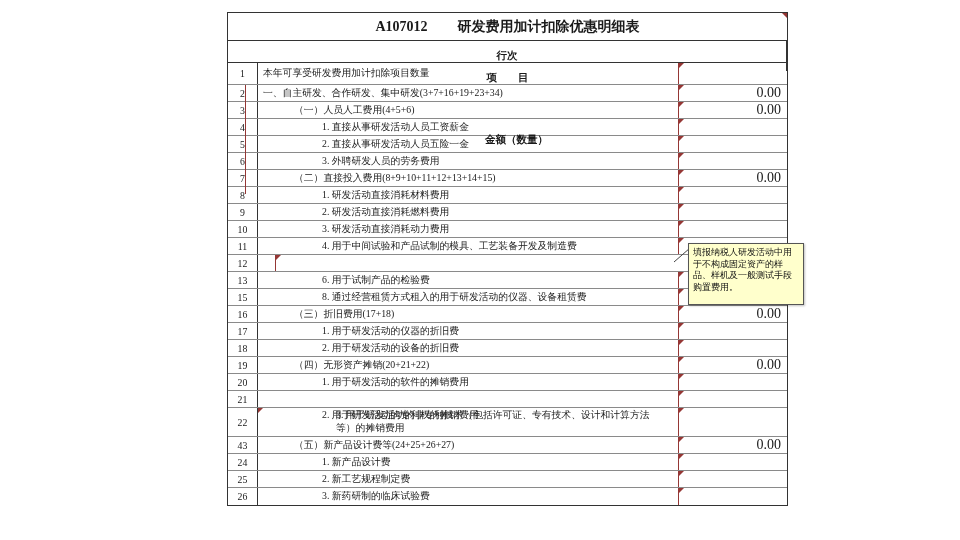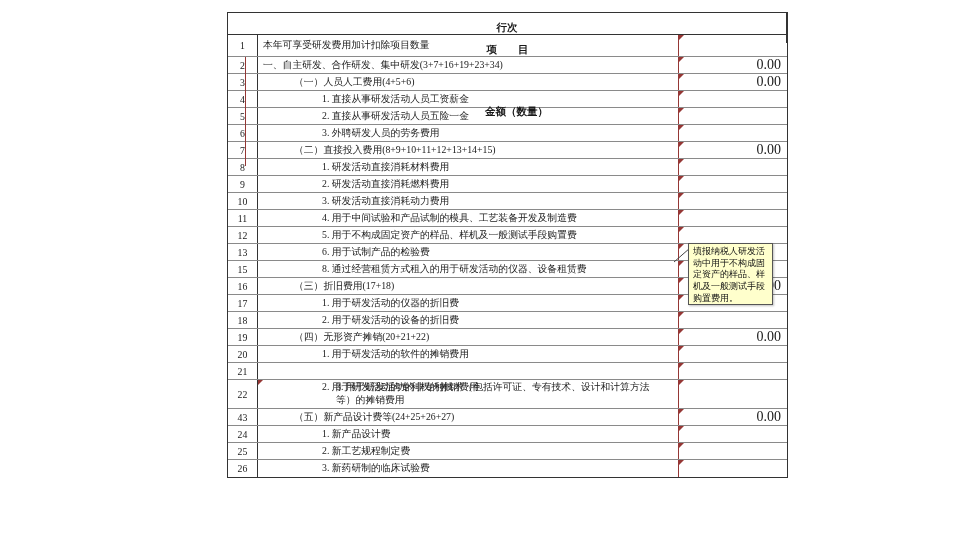--- a/index.html
+++ b/index.html
@@ -30,30 +30,35 @@
   .row .col-amount{justify-content:flex-end;padding-right:6px;font-size:14px;}
   .flag-tl{
     position:absolute;left:0;top:0;width:0;height:0;
     border-top:5px solid #953735;border-right:5px solid transparent;
   }
   .flag-tr{
     position:absolute;right:0;top:0;width:0;height:0;
     border-top:5px solid #953735;border-left:5px solid transparent;
   }
   .tooltip{
-    position:absolute;left:688px;top:243px;width:85px;height:62px;box-sizing:border-box;
+    position:absolute;left:688px;top:243px;width:116px;height:62px;box-sizing:border-box;
     background:#ffffcc;border:1px solid #555;box-shadow:1px 1px 2px rgba(0,0,0,0.25);
-    font-size:9px;line-height:1.3;padding:3px 4px;color:#111;z-index:5;font-family:Liberation Mono, monospace;
+    font-size:9px;line-height:1.3;padding:3px 4px;color:#111;z-index:5;
   }
   .leader{position:absolute;left:672px;top:246px;width:20px;height:18px;z-index:4;}
 </style>
 </head>
 <body>
 
 <div class="form">
+  <div class="title-row">
+    <span>A107012</span>
+    <span>研发费用加计扣除优惠明细表</span>
+    <span class="flag-tr"></span>
+  </div>
   <div class="header-row">
     <div class="col-no">行次</div>
     <div class="col-item">项　　目</div>
     <div class="col-amount">金额（数量）</div>
   </div>
   <div id="rows-container">
       <div class="row first">
     <div class="col-no">1</div>
     <div class="col-item">
 
@@ -169,24 +174,20 @@
 
       <span style="padding-left: 64px;">4. 用于中间试验和产品试制的模具、工艺装备开发及制造费</span>
     </div>
     <div class="col-amount">
       <span class="flag-tl"></span>
       <span></span>
     </div>
   </div>
       <div class="row">
     <div class="col-no">12</div>
-    <div class="col-item">
-
-      <span style="padding-left: 64px;">5. 用于不构成固定资产的样品、样机及一般测试手段购置费</span>
-    </div>
     <div class="col-amount">
       <span class="flag-tl"></span>
       <span></span>
     </div>
   </div>
       <div class="row">
     <div class="col-no">13</div>
     <div class="col-item">
 
       <span style="padding-left: 64px;">6. 用于试制产品的检验费</span>

